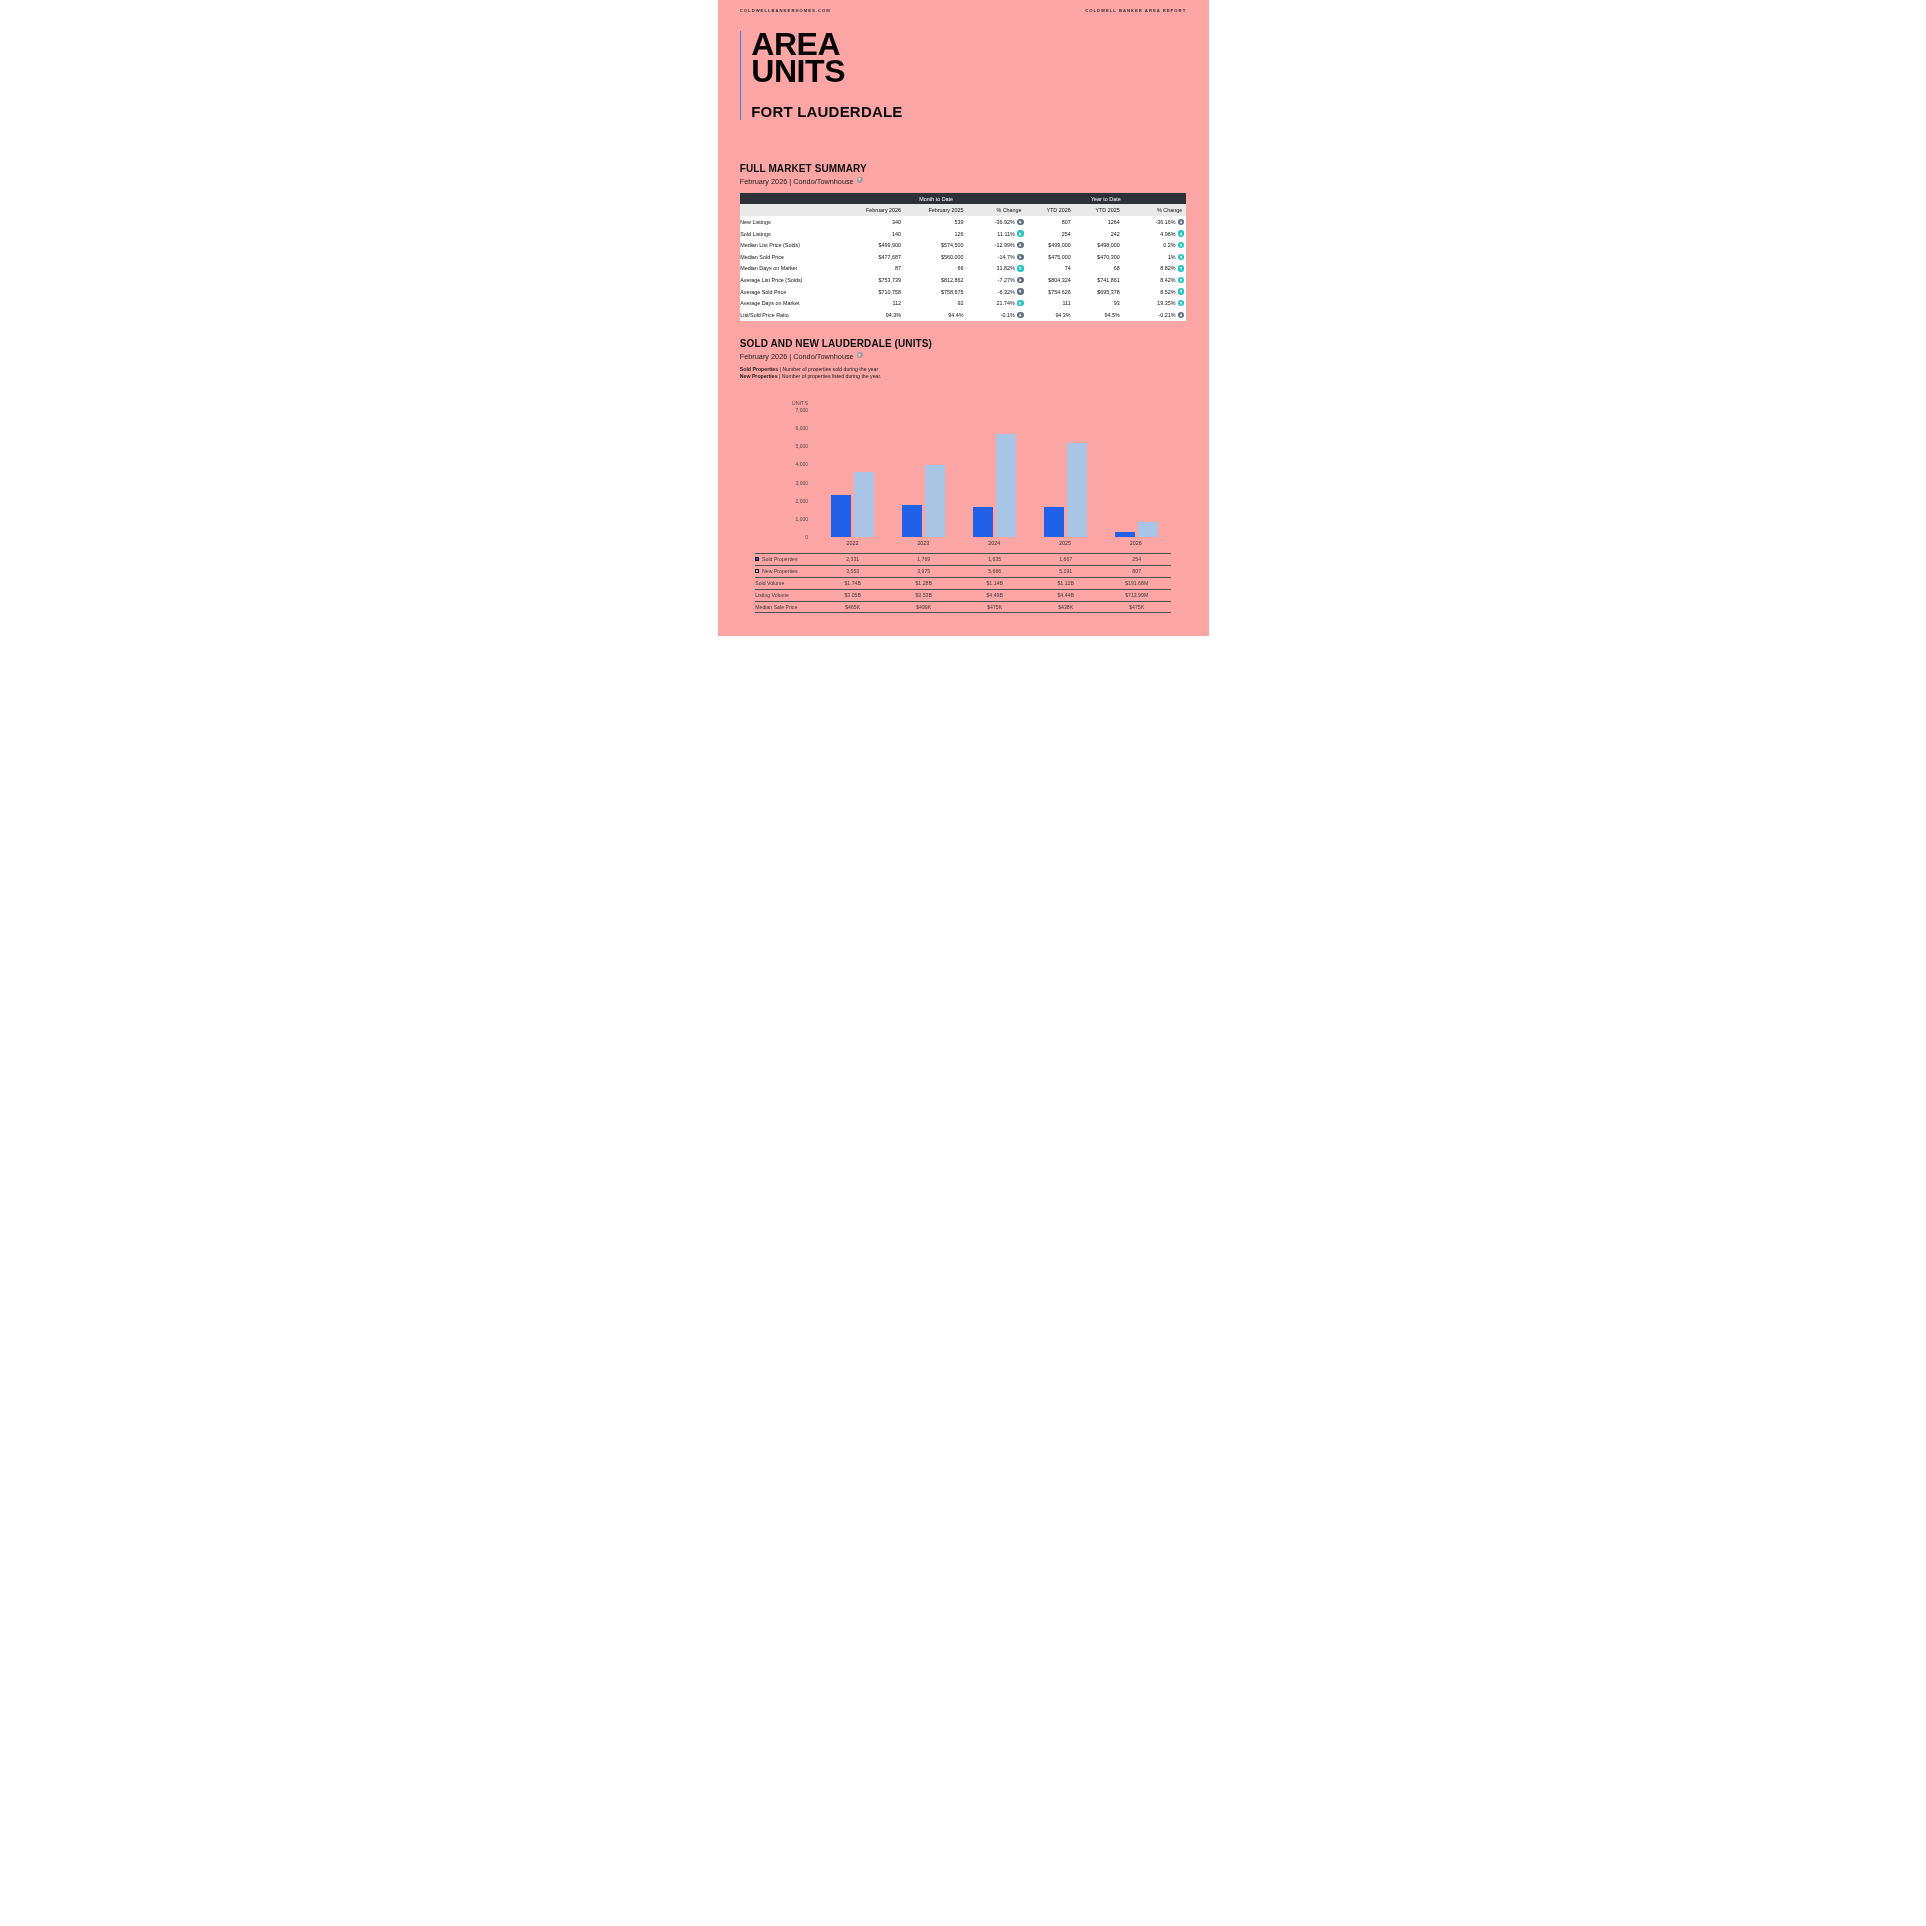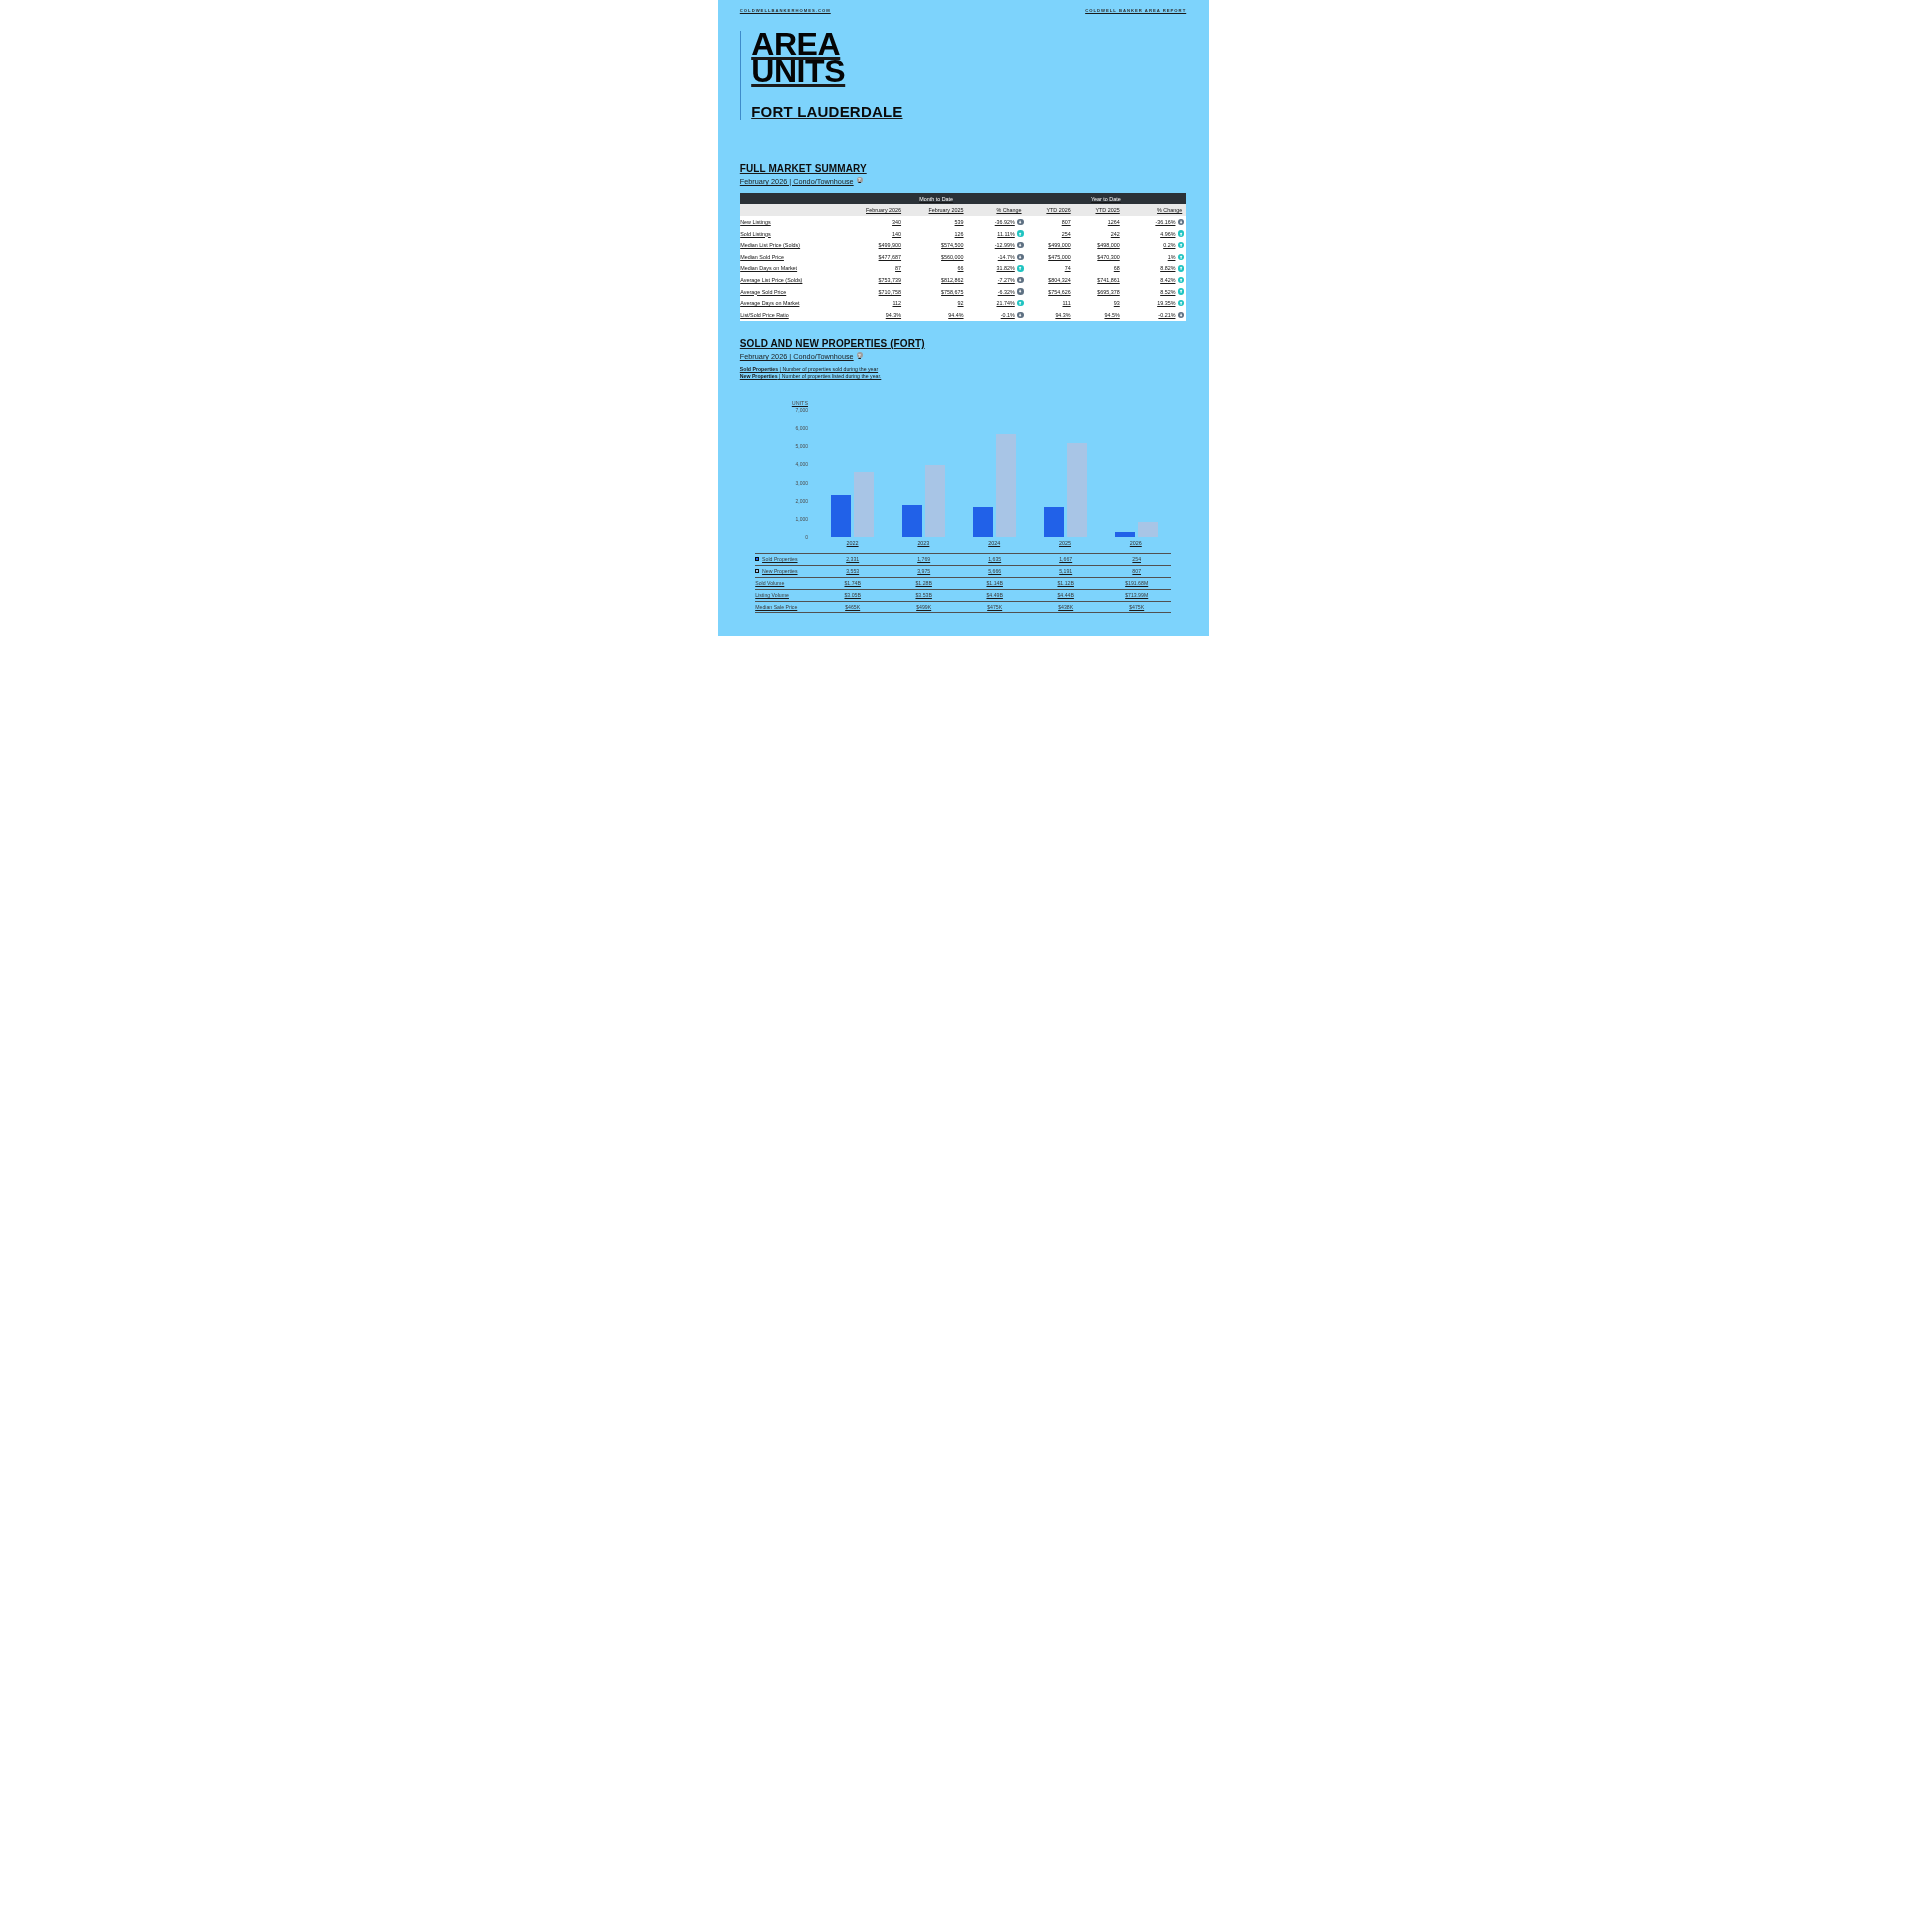--- a/index.html
+++ b/index.html
@@ -1,18 +1,18 @@
 <!DOCTYPE html>
 <html style="font-size:6.2px"><head>
 <meta charset="utf-8">
 <style>
   * { margin:0; padding:0; box-sizing:border-box; }
   html,body { background:#ffffff; }
   body { font-family:"Liberation Sans", sans-serif; color:#1a1a1a; }
-  .page { width:491px; min-height:636px; margin:0 auto; background:#7dd3fc; padding:7.7px 22.3px 15.4px 22.3px; position:relative;text-decoration:underline; }
+  .page { width:491px; min-height:636px; margin:0 auto; background:#fca5a5; padding:7.7px 22.3px 15.4px 22.3px; position:relative; }
 
   
   .topbar { display:flex; justify-content:space-between; align-items:flex-start; font-size:4.2px; letter-spacing:1px; color:#2f2f2f; font-weight:700; }
 
   
   .title-block { margin-top:18.5px; border-left:1.9px solid #3e8bca; padding-left:10.4px; }
   .big-title { font-size:32px; font-weight:700; color:#050505; line-height:0.84; letter-spacing:-0.4px; }
   .title-area { font-size:15px; font-weight:700; color:#0a0a0a; margin-top:18px; letter-spacing:0.2px; }
 
   
@@ -310,21 +310,21 @@
                   <path d="M12 3l8 8h-4.8v10H8.8V11H4z" fill="#ffffff"></path>
                 </svg>
               </span>
             </div>
   </div>
         </div>
     </div>
   </section>
 
   <section class="sold-new-section">
-    <h2 class="section-h">SOLD AND NEW PROPERTIES (FORT)</h2>
+    <h2 class="section-h">SOLD AND NEW LAUDERDALE (UNITS)</h2>
     <div class="sub-line">
       <span>February 2026 | Condo/Townhouse</span>
       <span class="help">?</span>
     </div>
     <div class="notes">
       <p class="note"><b>Sold Properties</b> <span>| Number of properties sold during the year</span></p>
       <p class="note"><b>New Properties</b> <span>| Number of properties listed during the year.</span></p>
     </div>
 
     <div class="chart-wrap">

